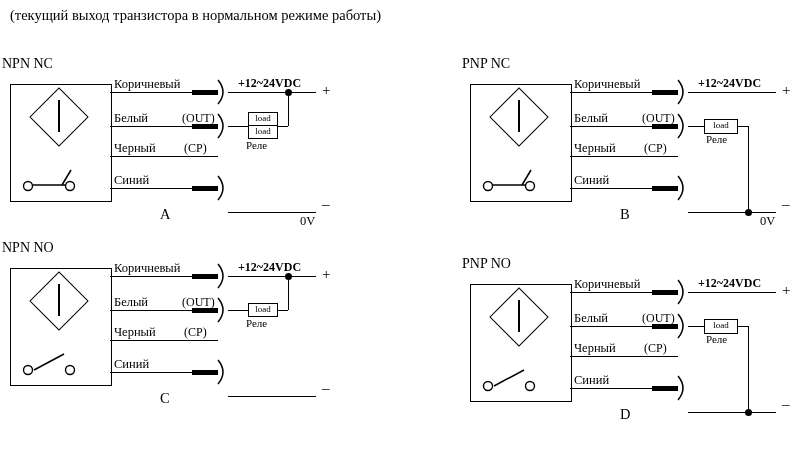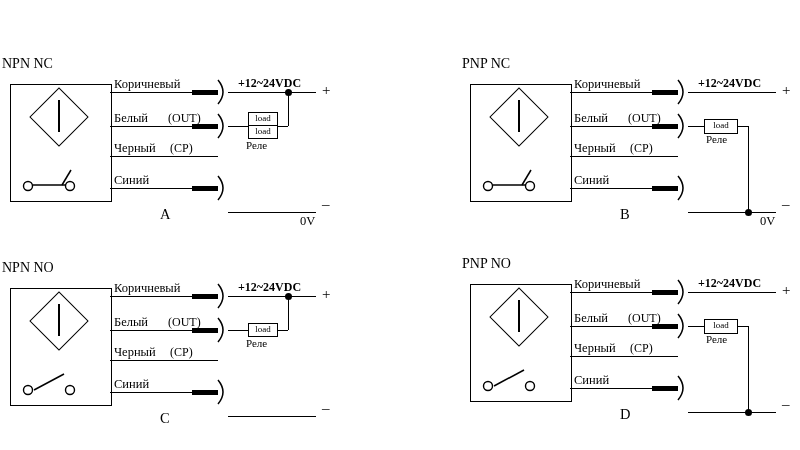--- a/index.html
+++ b/index.html
@@ -77,20 +77,21 @@
     position: absolute;
     font-size: 12.5px;
     font-family: "Liberation Serif", serif;
     white-space: nowrap;
   }
   .small-label {
     position: absolute;
     font-size: 12px;
     font-family: "Liberation Serif", serif;
     white-space: nowrap;
+    margin-left: 14px;
   }
   .supply-label {
     position: absolute;
     font-size: 12px;
     font-weight: bold;
     font-family: "Liberation Serif", serif;
     white-space: nowrap;
     text-align: right;
   }
   .sign {
@@ -129,20 +130,21 @@
     position: absolute;
     left: 0;
     top: 0;
     overflow: visible;
   }
 </style>
 </head>
 <body>
 
 <div class="title-block">
+  <div>(текущий выход транзистора в нормальном режиме работы)</div>
 </div>
 
 <div class="panel" id="panel-a" style="left:0px; top:56px;">
   <div class="panel-label">NPN NC</div>
 
   <div class="sensor" style="left:10px; top:28px; width:100px; height:116px;"></div>
   <div class="diamond" style="left:38px; top:40px; width:40px; height:40px;"></div>
   <div class="diamond-inner" style="left:58px; top:44px; width:1.6px; height:32px;"></div>
 
   <svg class="overlay" width="100" height="40" style="left:22px; top:104px;">
@@ -236,21 +238,21 @@
 
   <div class="hline" style="left:228px; top:70px; width:60px;"></div>
   <div class="load-box" style="left:244px; top:63px; width:30px; height:13px;">load</div>
   <div class="relay-label" style="left:246px; top:77px;">Реле</div>
   <div class="vline" style="left:288px; top:70px; height:86px;"></div>
   <div class="dot" style="left:285px; top:153px;"></div>
 
   <div class="panel-letter" style="left:160px; top:150px;">B</div>
 </div>
 
-<div class="panel" id="panel-c" style="left:0px; top:260px;padding-left:40px;">
+<div class="panel" id="panel-c" style="left:0px; top:240px;padding-left:40px;">
   <div class="panel-label">NPN NO</div>
 
   <div class="sensor" style="left:10px; top:28px; width:100px; height:116px;"></div>
   <div class="diamond" style="left:38px; top:40px; width:40px; height:40px;"></div>
   <div class="diamond-inner" style="left:58px; top:44px; width:1.6px; height:32px;"></div>
 
   <svg class="overlay" width="100" height="40" style="left:22px; top:104px;">
     <circle cx="6" cy="26" r="4.5" fill="#fff" stroke="#000" stroke-width="1.4"></circle>
     <circle cx="48" cy="26" r="4.5" fill="#fff" stroke="#000" stroke-width="1.4"></circle>
     <line x1="12" y1="26" x2="42" y2="10" stroke="#000" stroke-width="1.5"></line>

